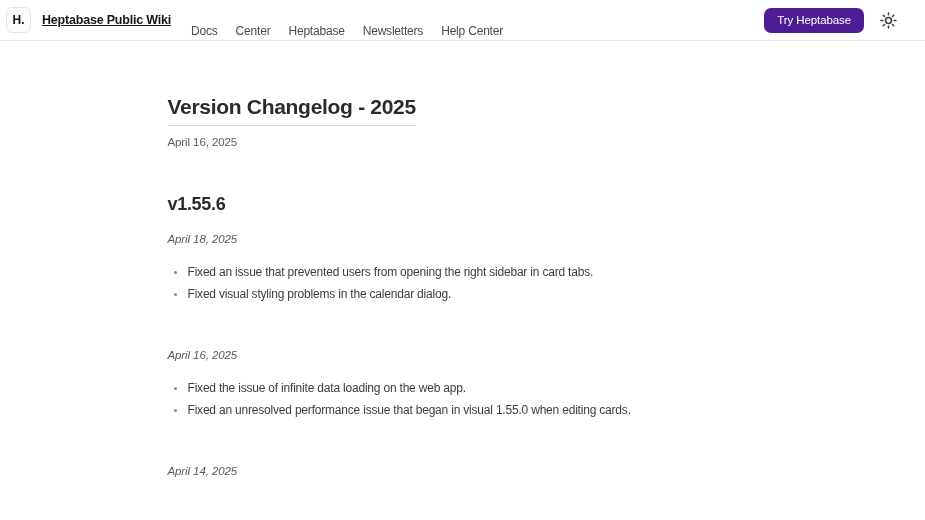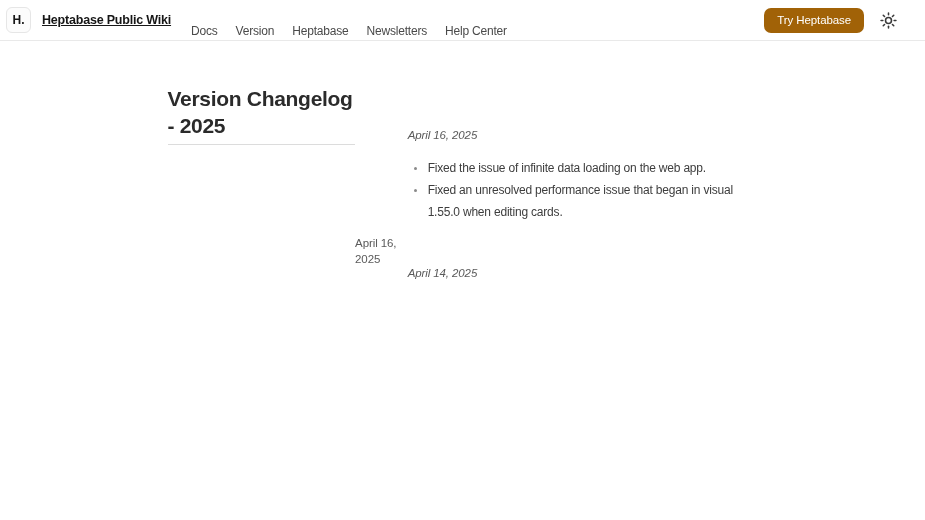--- a/index.html
+++ b/index.html
@@ -83,25 +83,25 @@
     justify-content: center;
     background: none;
     border: none;
     cursor: pointer;
     color: #3a3a3a;
   }
 
   
   .main {
     width: 590px;
-    margin: 0 auto;
+    margin: 8px auto;
     padding-top: 44px;
     display: flex;
-    flex-direction: row;
-    align-items: flex-end;
+    flex-direction: column;
+    align-items: flex-start;
   }
   .page-title {
     align-self: flex-start;
     font-size: 21px;
     font-weight: 700;
     letter-spacing: -0.3px;
     line-height: 27px;
     color: #2b2b2b;
     padding-bottom: 5px;
     border-bottom: 1px solid #dcdcdc;
@@ -147,27 +147,27 @@
 </head>
 <body>
 
 <header class="header">
   <div class="logo-box">
     <span>H.</span>
   </div>
   <div class="site-title">Heptabase Public Wiki</div>
   <nav class="nav">
       <a class="nav-link" href="#">Docs</a>
-      <a class="nav-link" href="#">Version</a>
+      <a class="nav-link" href="#">Center</a>
       <a class="nav-link" href="#">Heptabase</a>
       <a class="nav-link" href="#">Newsletters</a>
       <a class="nav-link" href="#">Help Center</a>
     </nav>
   <div class="header-spacer"></div>
-  <button class="cta-button" style="background: #a16207;">Try Heptabase</button>
+  <button class="cta-button" style="background: #4c1d95;">Try Heptabase</button>
   <button class="theme-toggle">
     <span style="display:flex">
       <svg width="17" height="17" viewBox="0 0 24 24" fill="none" stroke="currentColor" stroke-width="2.2" stroke-linecap="round">
         <circle cx="12" cy="12" r="4.2"></circle>
         <line x1="12" y1="1.5" x2="12" y2="4"></line>
         <line x1="12" y1="20" x2="12" y2="22.5"></line>
         <line x1="1.5" y1="12" x2="4" y2="12"></line>
         <line x1="20" y1="12" x2="22.5" y2="12"></line>
         <line x1="4.6" y1="4.6" x2="6.4" y2="6.4"></line>
         <line x1="17.6" y1="17.6" x2="19.4" y2="19.4"></line>
@@ -176,20 +176,28 @@
       </svg>
     </span>
   </button>
 </header>
 
 <main class="main">
   <h1 class="page-title">Version Changelog - 2025</h1>
   <p class="page-date">April 16, 2025</p>
   <div id="sections-container" style="display:flex;flex-direction:column">
       <section class="section">
+    <h2 class="version">v1.55.6</h2>
+    <p class="section-date">April 18, 2025</p>
+    <ul class="items">
+          <li>Fixed an issue that prevented users from opening the right sidebar in card tabs.</li>
+          <li>Fixed visual styling problems in the calendar dialog.</li>
+        </ul>
+  </section>
+      <section class="section">
     <p class="section-date">April 16, 2025</p>
     <ul class="items">
           <li>Fixed the issue of infinite data loading on the web app.</li>
           <li>Fixed an unresolved performance issue that began in visual 1.55.0 when editing cards.</li>
         </ul>
   </section>
       <section class="section">
     <p class="section-date">April 14, 2025</p>
 
   </section>

